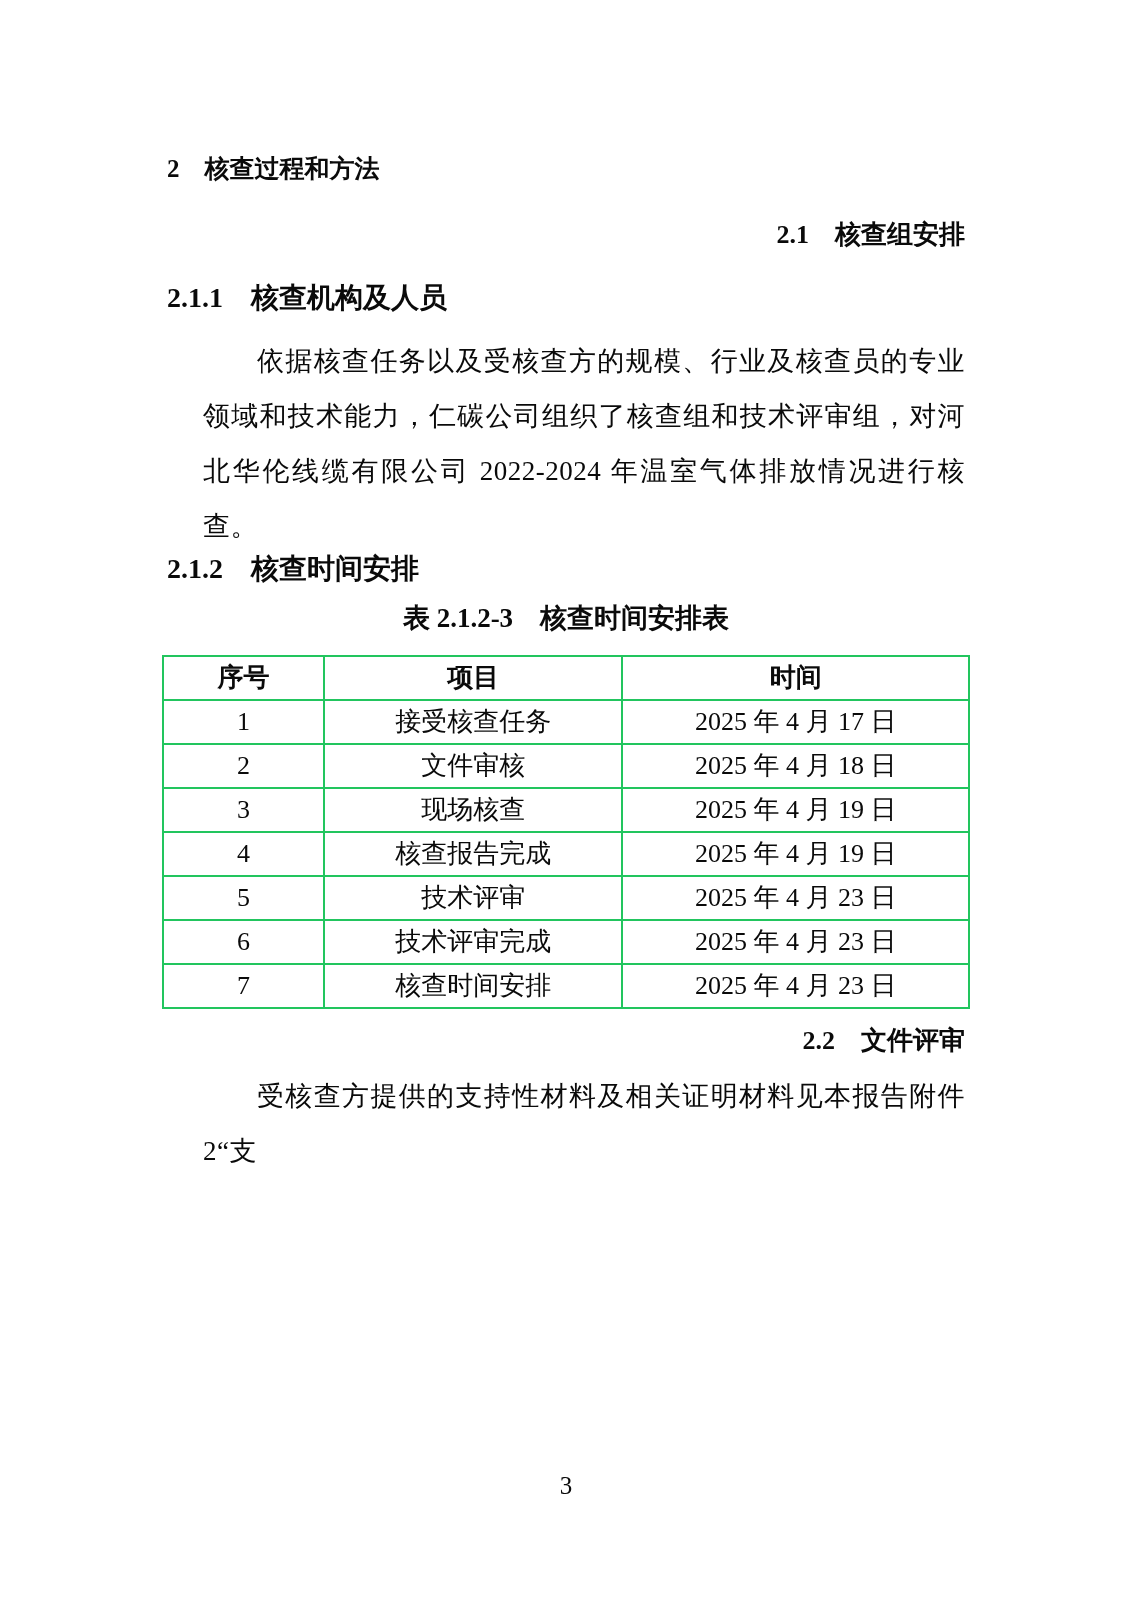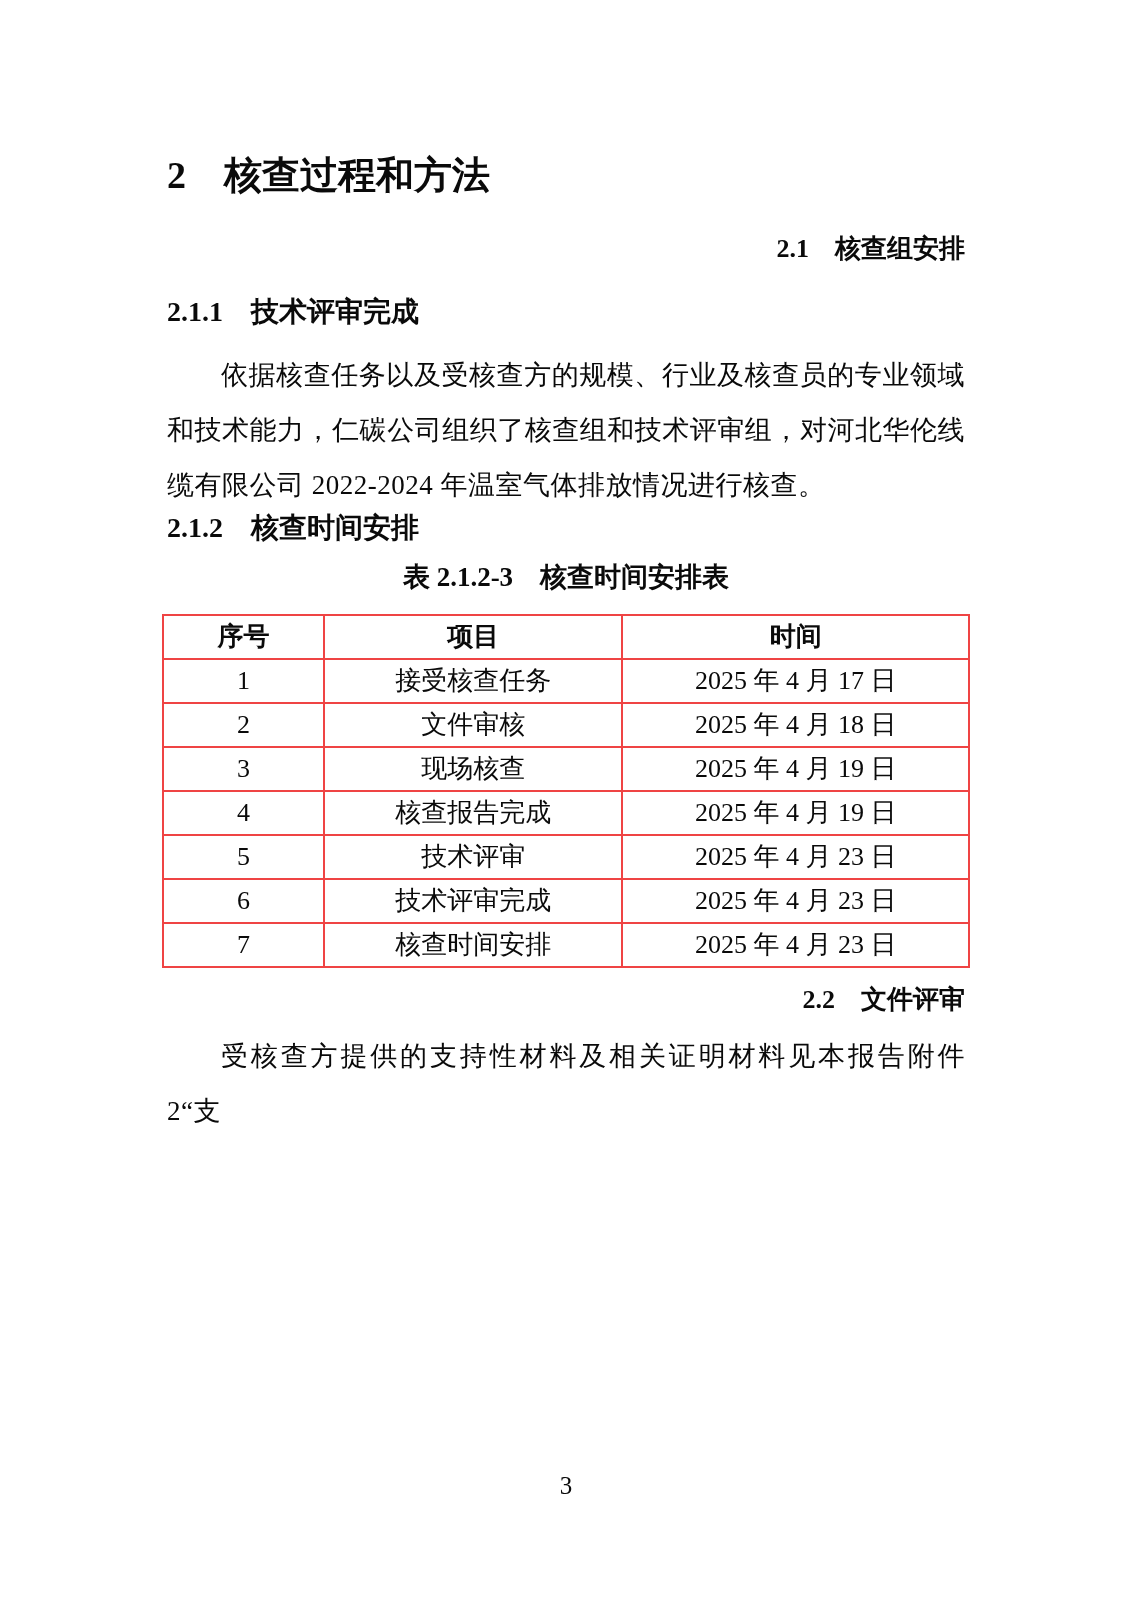--- a/index.html
+++ b/index.html
@@ -9,21 +9,21 @@
     height: 1600px;
     margin: 0 auto;
     box-sizing: border-box;
     padding: 155px 167px 0 167px;
     background: #ffffff;
     color: #0a0a0a;
     font-family: "Liberation Serif", "DejaVu Serif", serif;
     overflow: hidden;
   }
   .h1 {
-    font-size: 38px;
+    font-size: 25px;
     font-weight: bold;
     line-height: 1.1;
     margin: 0 0 38px 0;
   }
   .h2 {
     font-size: 26px;
     font-weight: bold;
     line-height: 1.1;
     margin: 0 0 34px 0;
     text-align: right;
@@ -40,38 +40,38 @@
   }
   .h3-212 { margin-bottom: 18px; }
   .body-p {
     font-size: 27px;
     line-height: 55px;
     text-align: justify;
     text-align-last: left;
     margin: 0;
     letter-spacing: 0.5px;
   }
-  .indent { text-indent: 54px; }
+  .indent { text-indent: 54px; margin-left: 36px; }
   .p-gap-after { margin-bottom: 0; }
   .p-last { margin-top: 6px; }
   .table-caption {
     font-size: 27px;
     font-weight: bold;
     text-align: center;
     line-height: 30px;
     margin: 0 0 22px 0;
   }
   table.schedule {
     width: calc(100% + 10px);
     margin-left: -5px;
     border-collapse: collapse;
     table-layout: fixed;
   }
   table.schedule th, table.schedule td {
-    border: 2px solid #ef4444;
+    border: 2px solid #22c55e;
     height: 42px;
     text-align: center;
     vertical-align: middle;
     font-size: 26px;
     padding: 0 4px;
   }
   table.schedule th { font-weight: bold; }
   col.c-index { width: 20%; }
   col.c-item  { width: 37%; }
   col.c-time  { width: 43%; }
@@ -86,21 +86,21 @@
 </style>
 </head>
 <body>
 
 <div class="page">
 
   <div class="h1">2　核查过程和方法</div>
 
   <div class="h2">2.1　核查组安排</div>
 
-  <div class="h3">2.1.1　技术评审完成</div>
+  <div class="h3">2.1.1　核查机构及人员</div>
 
   <p class="body-p indent p-gap-after">依据核查任务以及受核查方的规模、行业及核查员的专业领域和技术能力，仁碳公司组织了核查组和技术评审组，对河北华伦线缆有限公司 2022-2024 年温室气体排放情况进行核查。</p>
 
   <div class="h3 h3-212">2.1.2　核查时间安排</div>
 
   <div class="table-caption">表 2.1.2-3　核查时间安排表</div>
 
   <table class="schedule">
     <colgroup>
       <col class="c-index">

